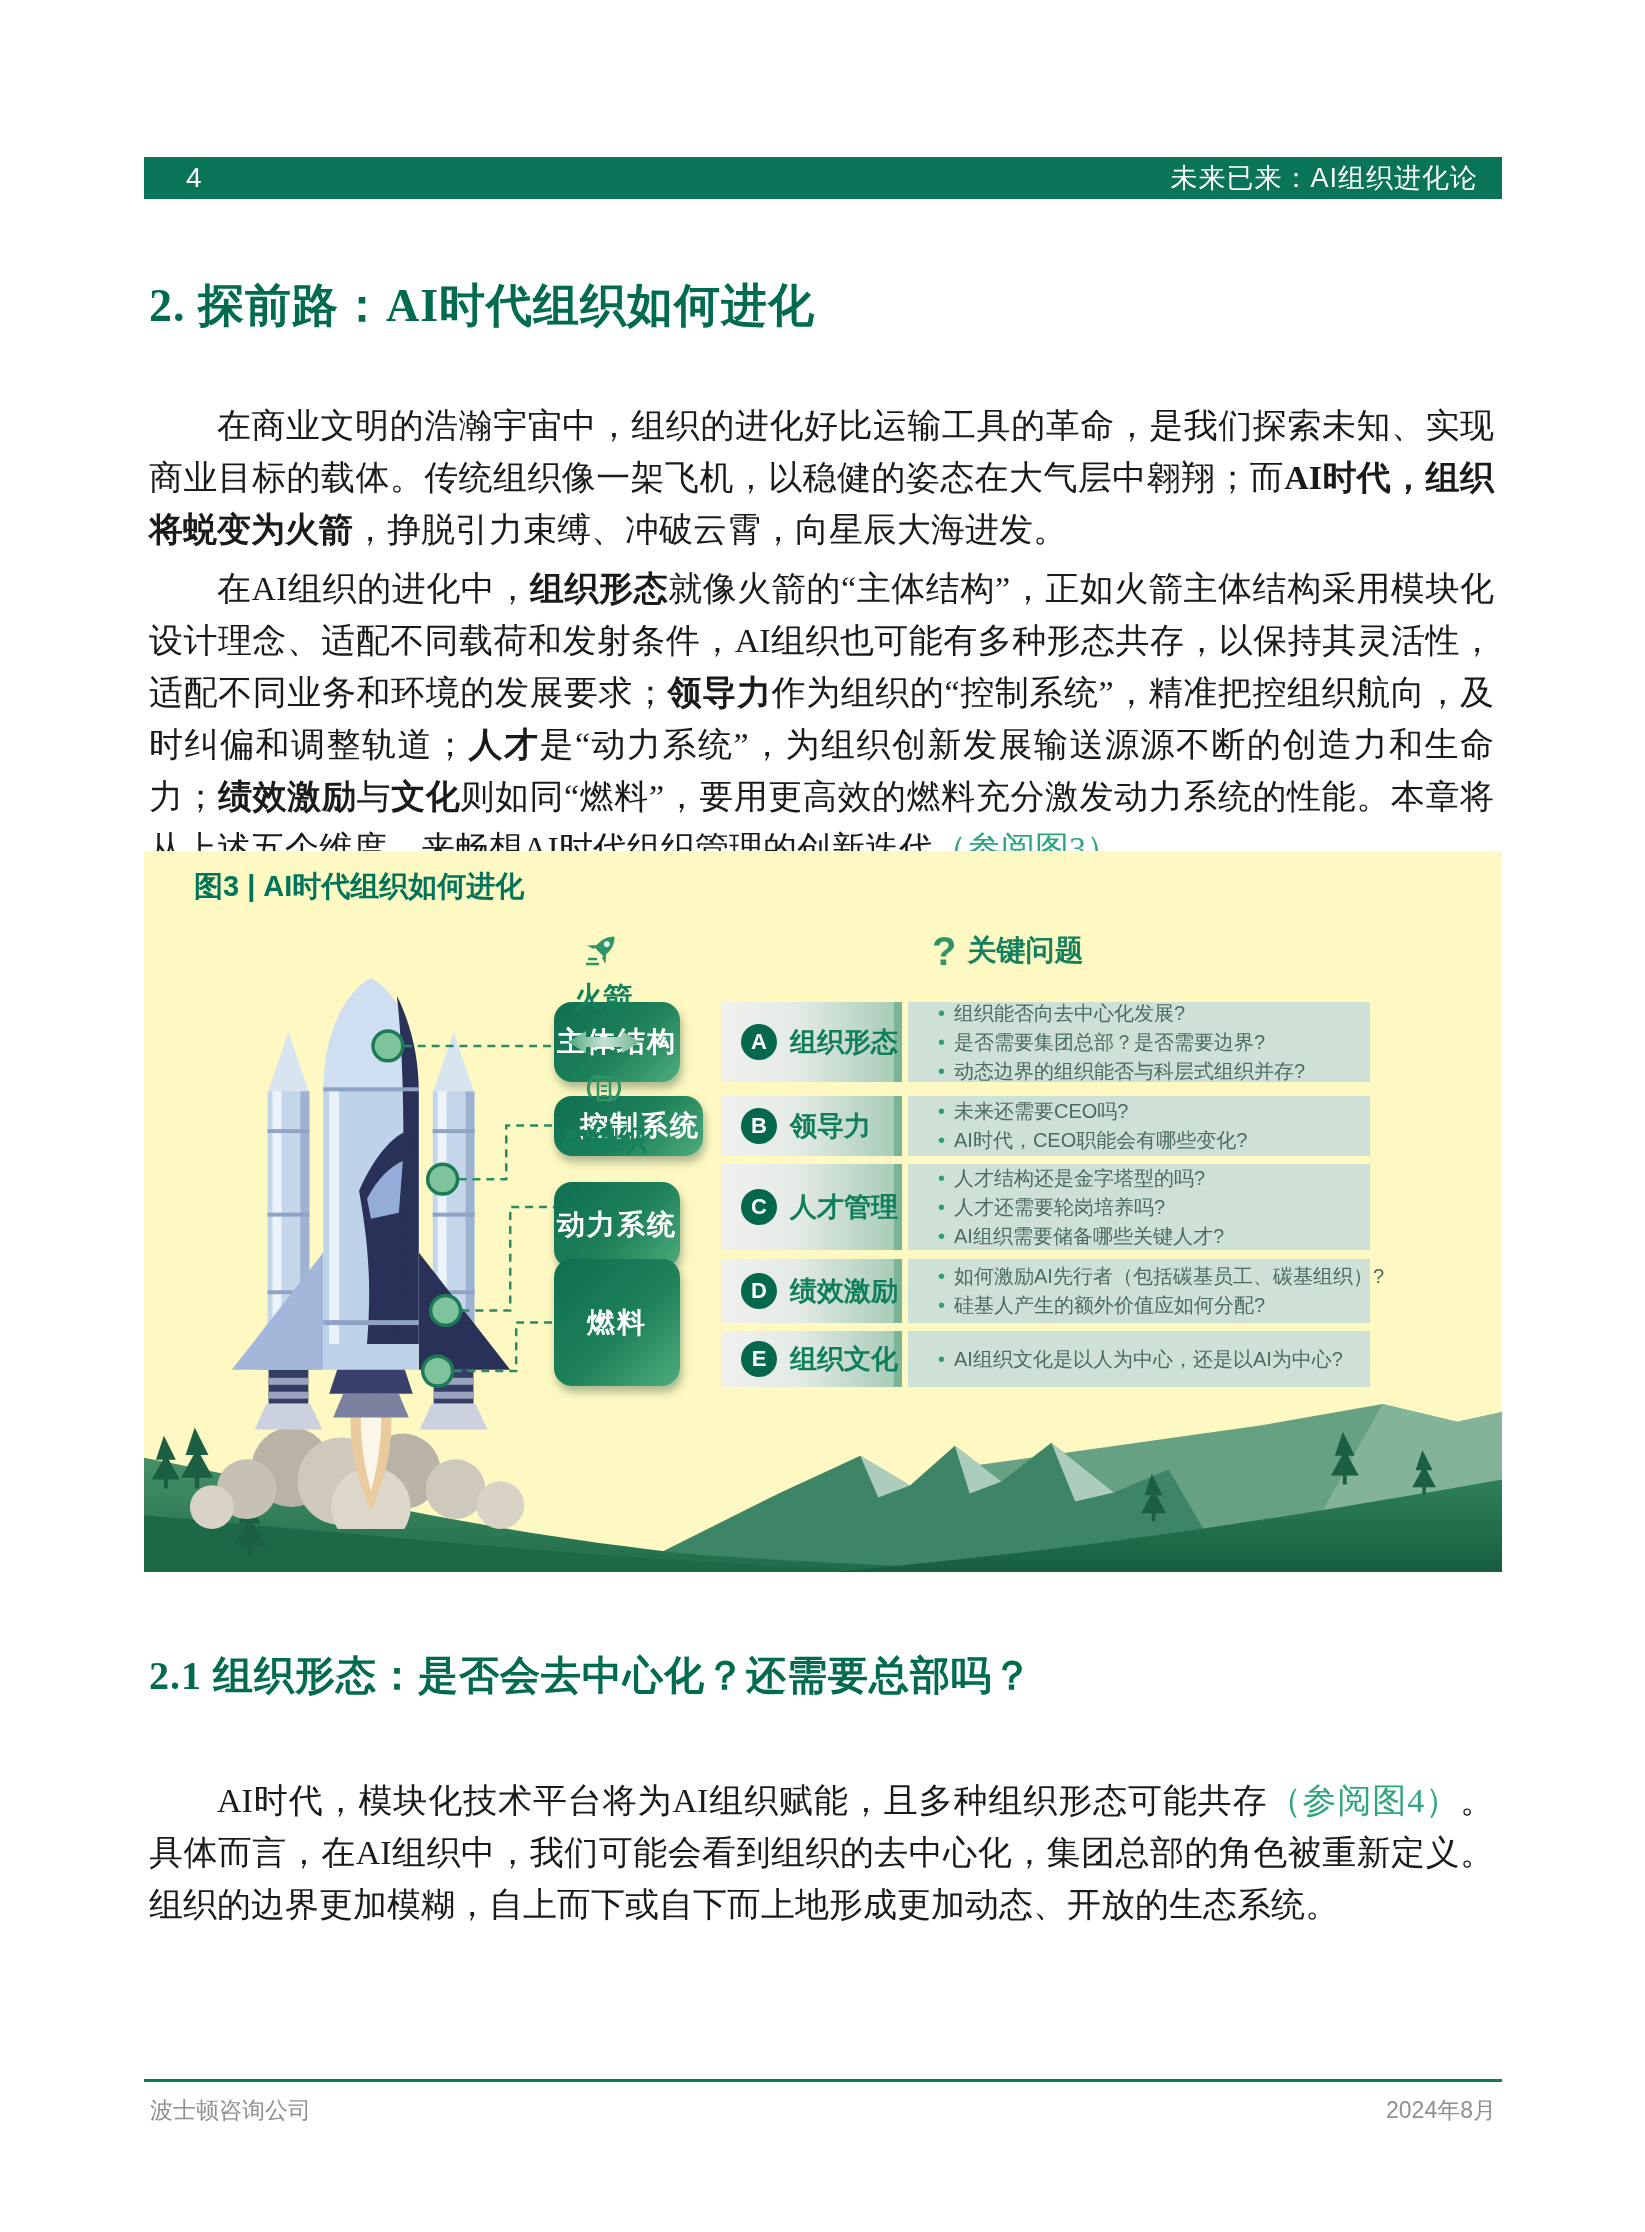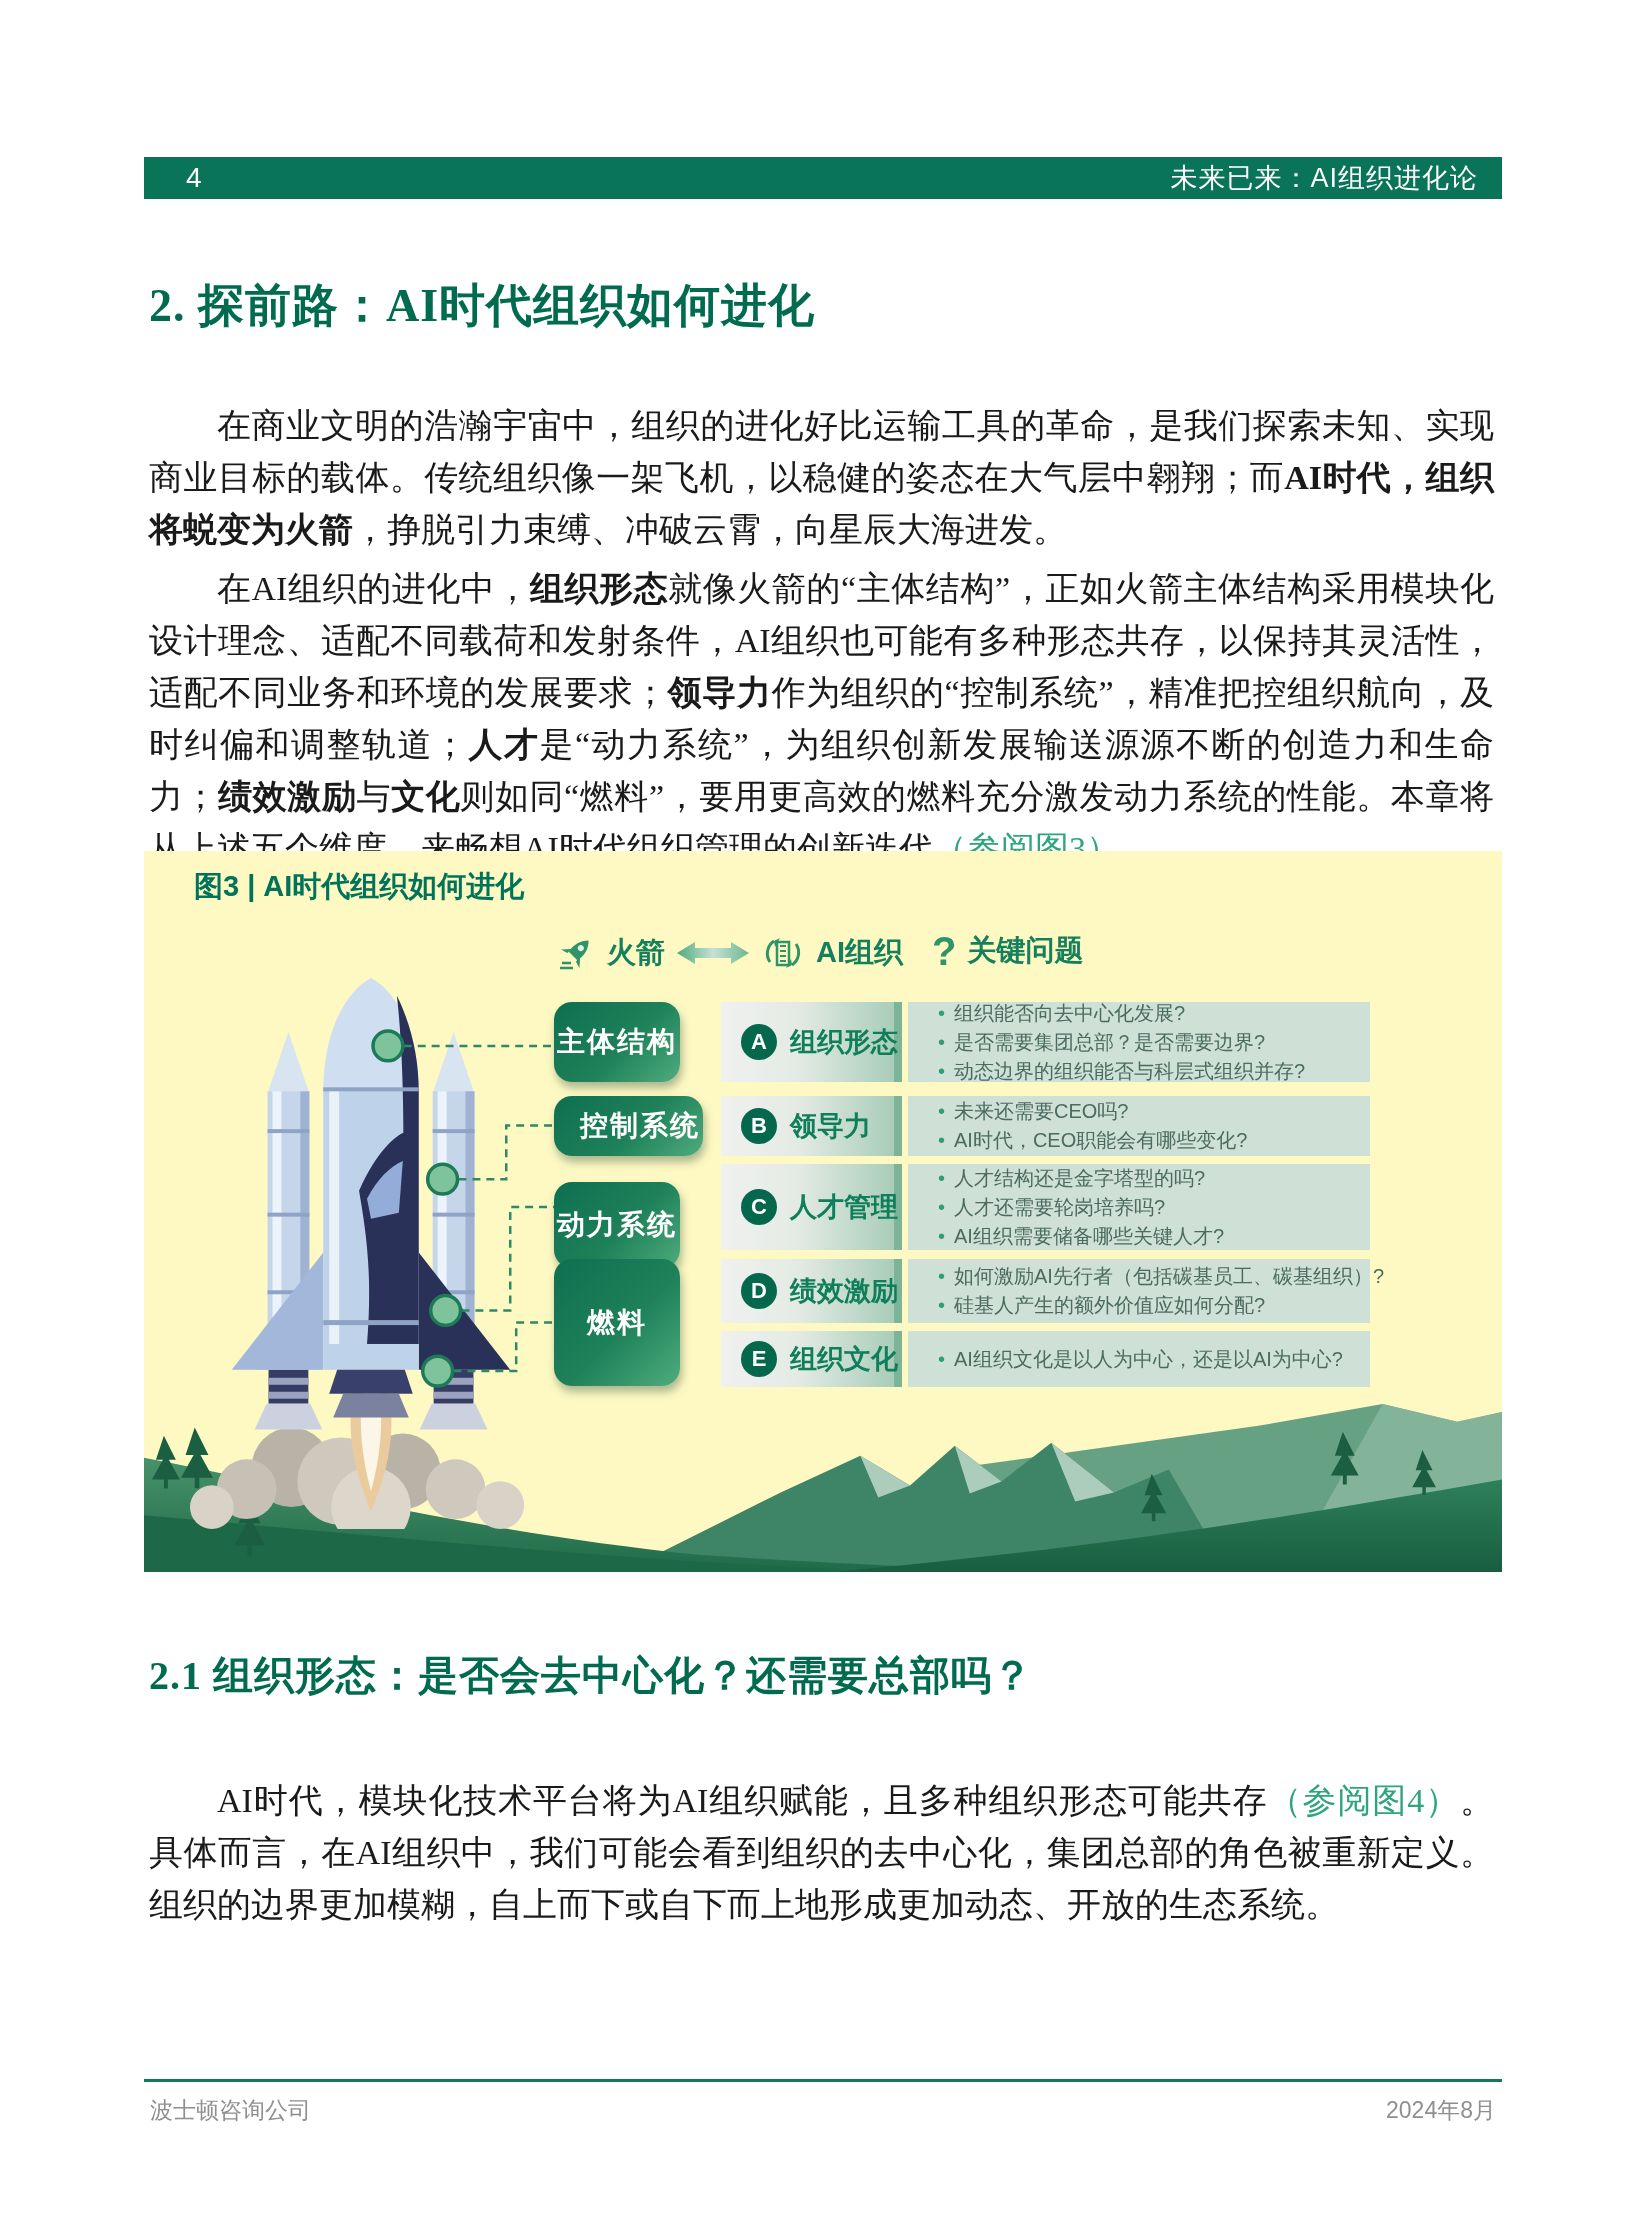--- a/index.html
+++ b/index.html
@@ -22,21 +22,21 @@
   .para b{font-weight:bold;}
   .figref{color:#2FA57D;}
 
   
   .figure{position:absolute;top:851px;left:144px;width:1358px;height:721px;background:#fef9c3;
           font-family:"Liberation Sans","DejaVu Sans",sans-serif;overflow:hidden;}
   .fig-title{position:absolute;top:16px;left:50px;font-size:29px;font-weight:bold;color:#00745A;z-index:5;}
 
   .legend{position:absolute;top:80px;display:flex;align-items:center;gap:11px;z-index:5;
           color:#15805D;font-weight:bold;font-size:29px;}
-  .legend-left{left:416px;} .legend-q{left:788px;}
+  .legend-left{left:416px;flex-direction:column;} .legend-q{left:788px;}
   .q-glyph{font-size:40px;line-height:40px;font-weight:800;color:#2F9569;}
 
   .part-box{position:absolute;left:410px;width:126px;z-index:4;
             background:linear-gradient(135deg,#0E6F51 0%,#1E8159 55%,#4FAC7D 100%);
             border-radius:18px;color:#fff;font-weight:bold;font-size:28px;letter-spacing:2px;
             display:flex;align-items:center;justify-content:center;
             box-shadow:2px 6px 8px rgba(20,60,45,.35);}
   .part-0{top:151px;height:80px;} .part-1{top:245px;height:60px;padding-left:23px;}
   .part-2{top:296px;height:86px;margin-top:35px;} .part-3{top:408px;height:127px;}
 

